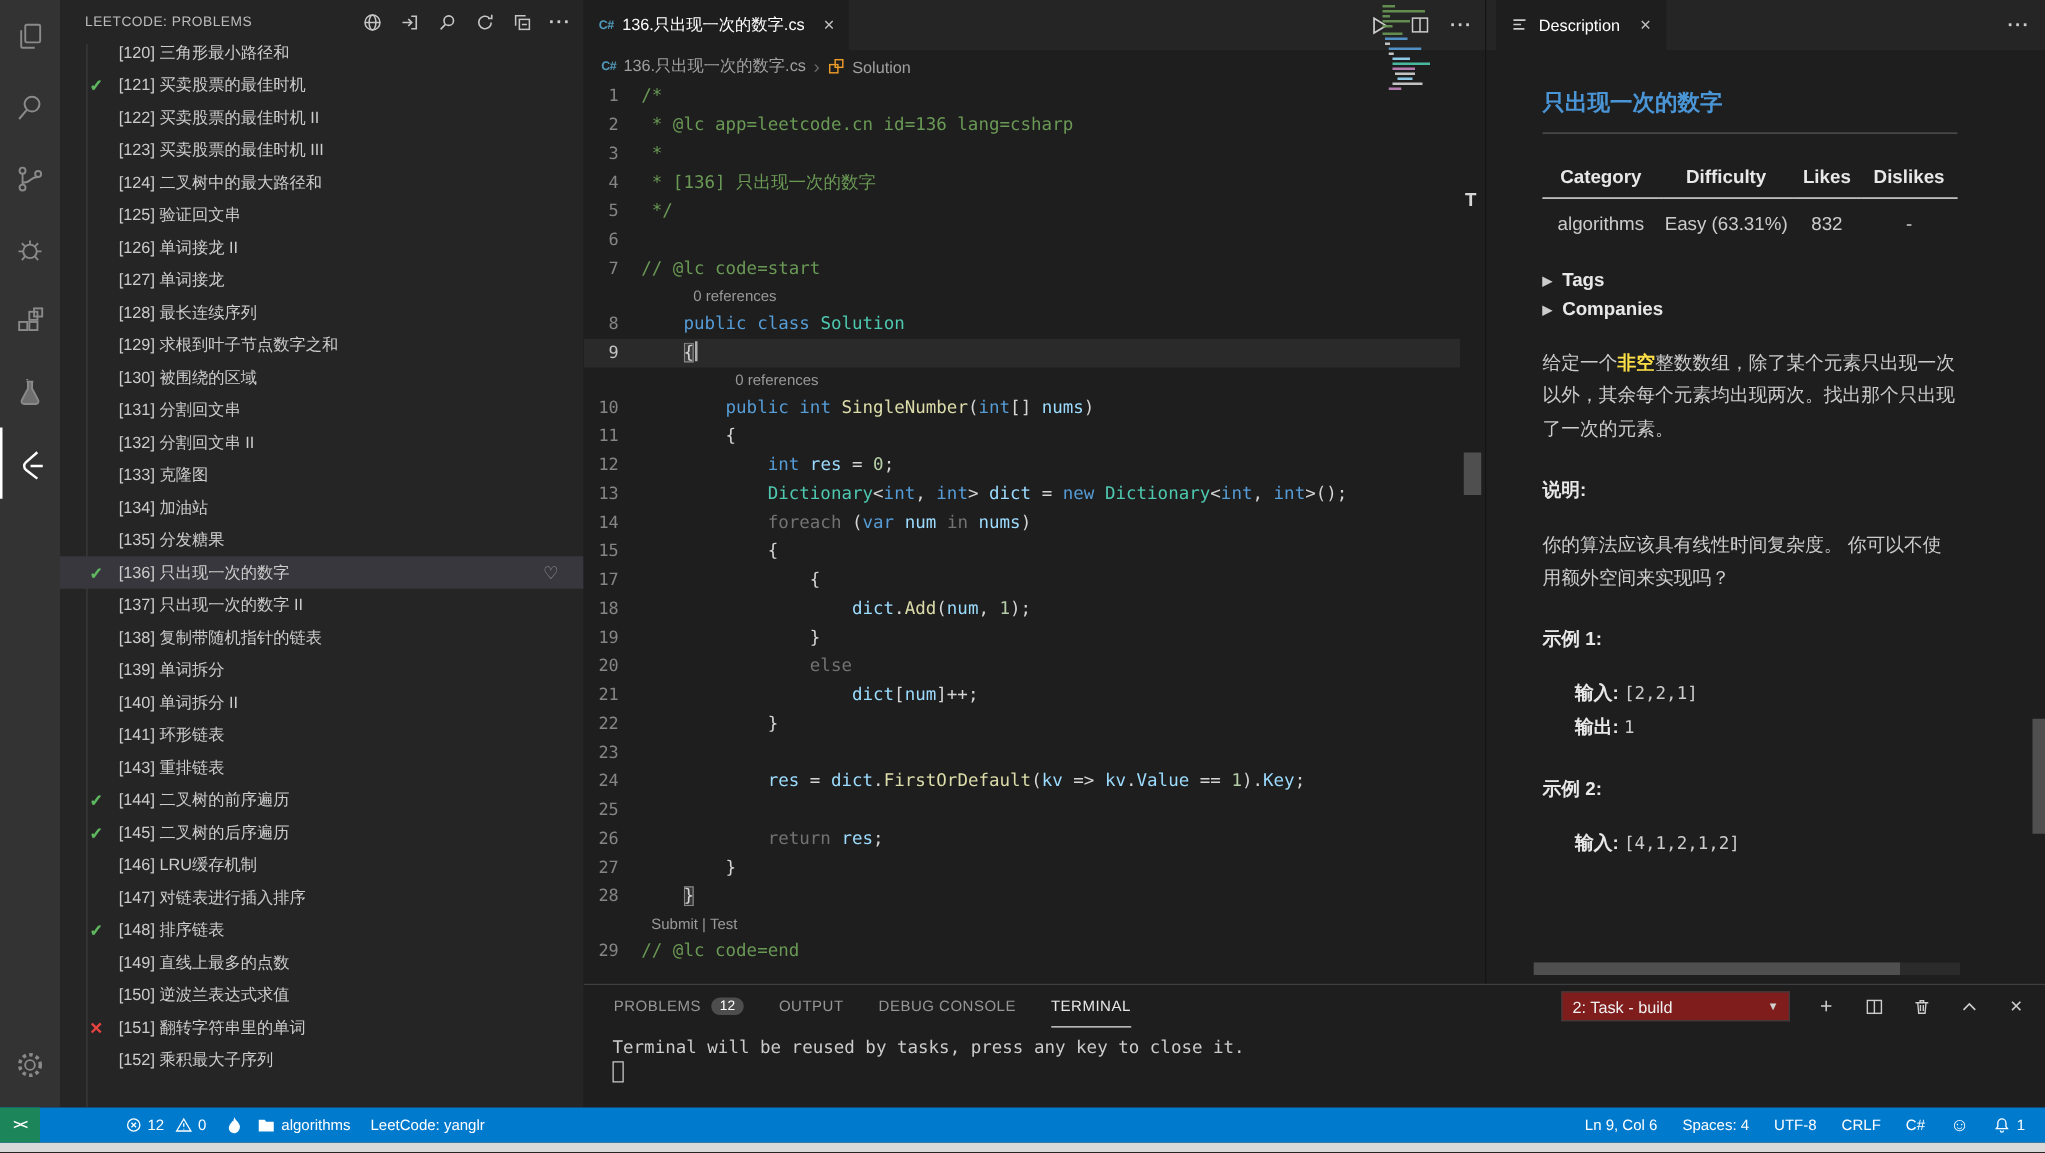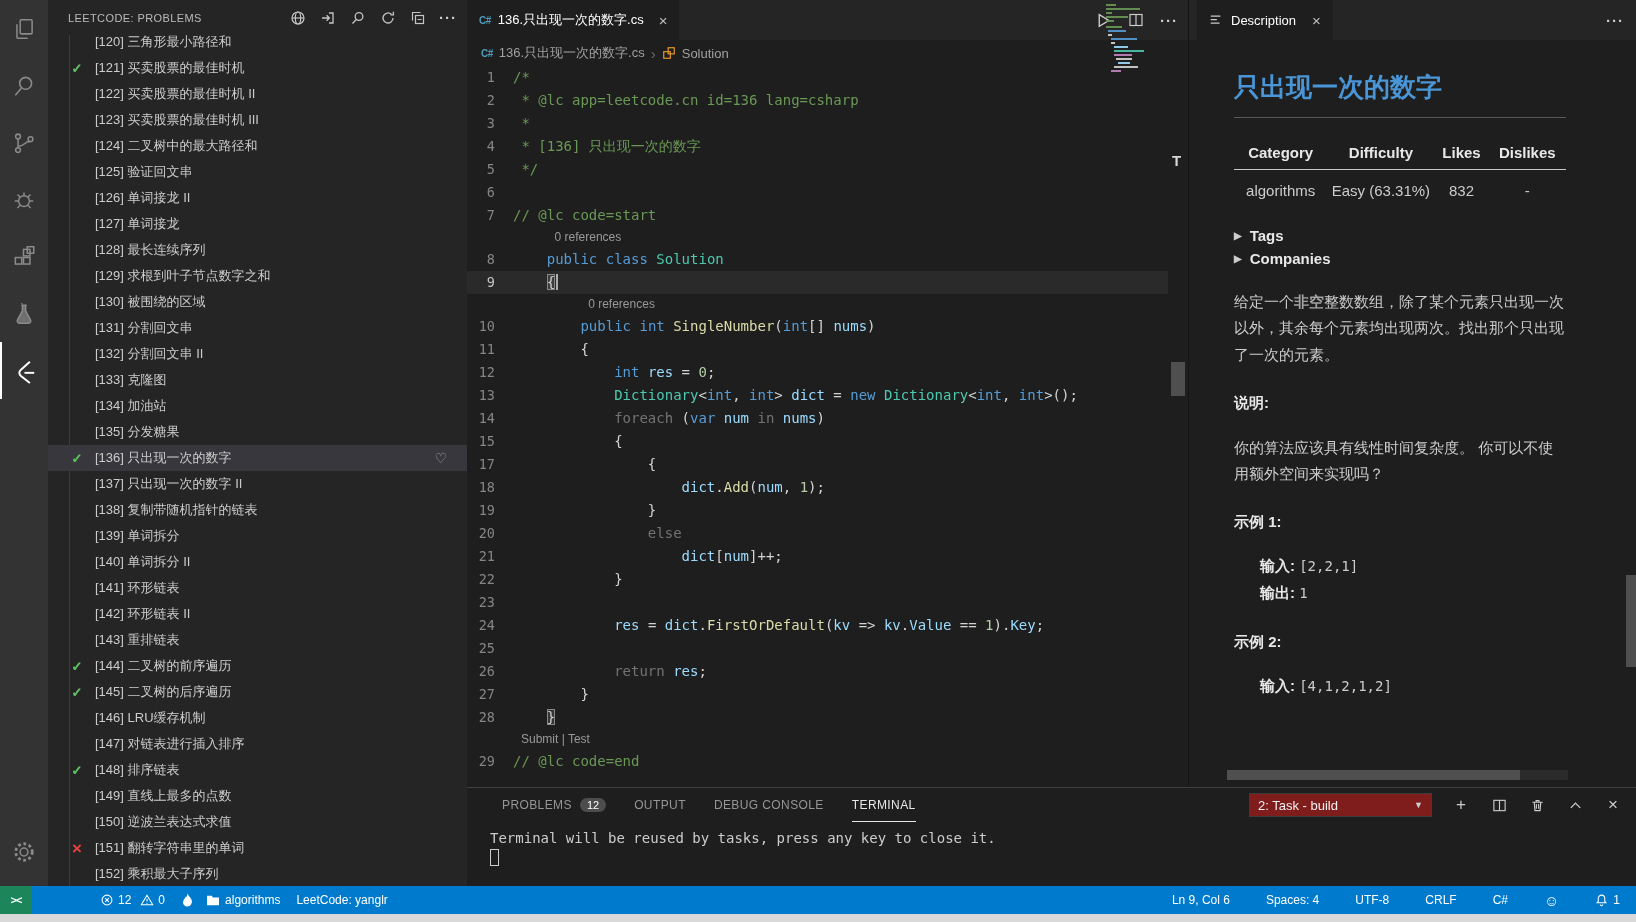--- a/index.html
+++ b/index.html
@@ -59,60 +59,60 @@
   .overview-ruler { position:absolute; top:0; right:0; width:20px; bottom:0; }
   .ruler-marker { position:absolute; top:152px; left:4px; color:#d7d7d7; font-weight:bold; font-size:15px; }
   .scroll-thumb-v { position:absolute; top:362px; left:3px; width:14px; height:34px; background:rgba(140,140,140,.45); }
 
   
   .desc-panel { position:absolute; left:1188px; top:0; width:448px; height:787px; background:#1e1e1e; border-left:1px solid #141414; }
   .desc-tabbar { position:relative; height:40px; background:#252526; display:flex; }
   .desc-tab { height:40px; background:#1e1e1e; display:flex; align-items:center; gap:8px; padding:0 12px; margin-left:8px; color:#ffffff; font-size:13px; }
   .desc-more { position:absolute; right:12px; top:12px; }
   .desc-content { position:absolute; top:40px; left:0; right:10px; bottom:18px; padding:26px 60px 0 45px; color:#cccccc; font-size:15px; overflow:hidden; }
-  .desc-title { color:#4a95d6; font-size:26px; font-weight:bold; margin:4px 0 12px 0; }
+  .desc-title { color:#4a95d6; font-size:18px; font-weight:bold; margin:4px 0 12px 0; }
   .desc-hr { border:none; border-top:1px solid #585858; margin:0 0 20px 0; }
   .stats-table { width:100%; border-collapse:collapse; margin-bottom:16px; }
   .stats-table th { font-size:15px; color:#e8e8e8; padding:6px 2px 8px; border-bottom:1px solid #c8c8c8; text-align:center; }
   .stats-table td { font-size:15px; color:#cccccc; text-align:center; padding:12px 2px; }
   .collapsible { display:flex; align-items:center; gap:8px; font-weight:bold; color:#e8e8e8; margin:4px 0 6px; cursor:pointer; }
   .tri { font-size:10px; color:#cccccc; }
   .desc-para { line-height:1.75; margin:22px 0 10px; }
-  .desc-para b { color:#a3a3a3;margin-top:48px; }
+  .desc-para b { color:#fde047;margin-top:48px; }
   .desc-h { font-weight:bold; color:#e8e8e8; margin:26px 0 6px; }
   .example { margin:20px 0 6px 26px; line-height:1.8; font-size:15px; }
   .example b { color:#e8e8e8; }
   .example .mono { font-family:"DejaVu Sans Mono", monospace; font-size:14px; }
   .desc-hscroll { position:absolute; left:38px; right:68px; top:770px; height:10px; background:#2b2b2b; }
   .desc-hscroll .thumb { position:absolute; left:0; top:0; height:10px; width:86%; background:#4f4f4f; }
   .desc-vscroll { position:absolute; right:0px; top:40px; bottom:20px; width:10px; }
   .desc-vscroll .thumb { position:absolute; top:535px; width:10px; height:92px; background:#4f4f4f; }
 
   
   .bottom-panel { position:absolute; left:467px; top:787px; width:1169px; height:99px; background:#1e1e1e; border-top:1px solid #3f3f3f; }
   .panel-header { position:relative; height:34px; display:flex; align-items:center; }
-  .panel-tabs { display:flex; gap:28px; margin-left:35px; align-items:center; }
+  .panel-tabs { display:flex; gap:28px; margin-left:24px; align-items:center; }
   .panel-tab { font-size:12px; letter-spacing:.4px; color:#969696; display:flex; align-items:center; gap:8px; height:33px; cursor:pointer; }
   .panel-tab.active { color:#e7e7e7; border-bottom:1px solid #e7e7e7; }
   .panel-badge { background:#4d4d4d; color:#ffffff; font-size:11px; border-radius:9px; padding:1px 7px; letter-spacing:0; }
   .panel-controls { position:absolute; right:14px; top:5px; display:flex; align-items:center; gap:20px; color:#cccccc; }
   .task-select { width:183px; height:24px; background:#7f1d1d; color:#f0f0f0; font-size:13px; display:flex; align-items:center; padding:0 8px; justify-content:space-between; border:1px solid #3c3c3c; cursor:pointer; }
   .task-select .caret { font-size:9px; color:#d0d0d0; }
   .panel-icon { width:18px; height:18px; display:flex; align-items:center; justify-content:center; font-size:17px; cursor:pointer; }
   .terminal { position:relative; padding-left:23px; font-family:"DejaVu Sans Mono", monospace; font-size:14px; color:#cccccc; }
   .terminal-line { margin-top:8px; white-space:pre; }
   .terminal-cursor { margin-top:3px; width:9px; height:17px; border:1px solid #cccccc; }
 
   
   .status-bar { position:absolute; left:0; top:886px; width:1636px; height:28px; background:#007acc; color:#ffffff; font-size:12px; display:flex; align-items:center; z-index:6; }
   .sb-remote { width:32px; height:28px; background:#1d855a; display:flex; align-items:center; justify-content:center; font-weight:bold; font-size:11px; letter-spacing:-1px; cursor:pointer; }
   .sb-item { display:flex; align-items:center; gap:5px; padding:0 6px; height:28px; cursor:pointer; white-space:nowrap; }
   .sb-left { display:flex; align-items:center; flex:1; }
   .sb-errors { margin-left:62px; gap:4px; }
-  .sb-right { display:flex; align-items:center; gap:24px; padding-right:10px; }
+  .sb-right { display:flex; align-items:center; gap:8px; padding-right:10px; }
   .bottom-strip { position:absolute; left:0; top:914px; width:1636px; height:8px; background:#d9d9d9; }
 
   svg { display:block; }
 </style>
 </head>
 <body>
 
 <div class="root">
 
   <div class="activity-bar">
@@ -269,23 +269,20 @@
           <span>[138] 复制带随机指针的链表</span>
         </div>
         <div class="problem-row">
           <span>[139] 单词拆分</span>
         </div>
         <div class="problem-row">
           <span>[140] 单词拆分 II</span>
         </div>
         <div class="problem-row">
           <span>[141] 环形链表</span>
-        </div>
-        <div class="problem-row">
-          <span>[142] 环形链表 II</span>
         </div>
         <div class="problem-row">
           <span>[143] 重排链表</span>
         </div>
         <div class="problem-row">
           <span class="p-status pass">✓</span>
           <span>[144] 二叉树的前序遍历</span>
         </div>
         <div class="problem-row">
           <span class="p-status pass">✓</span>

